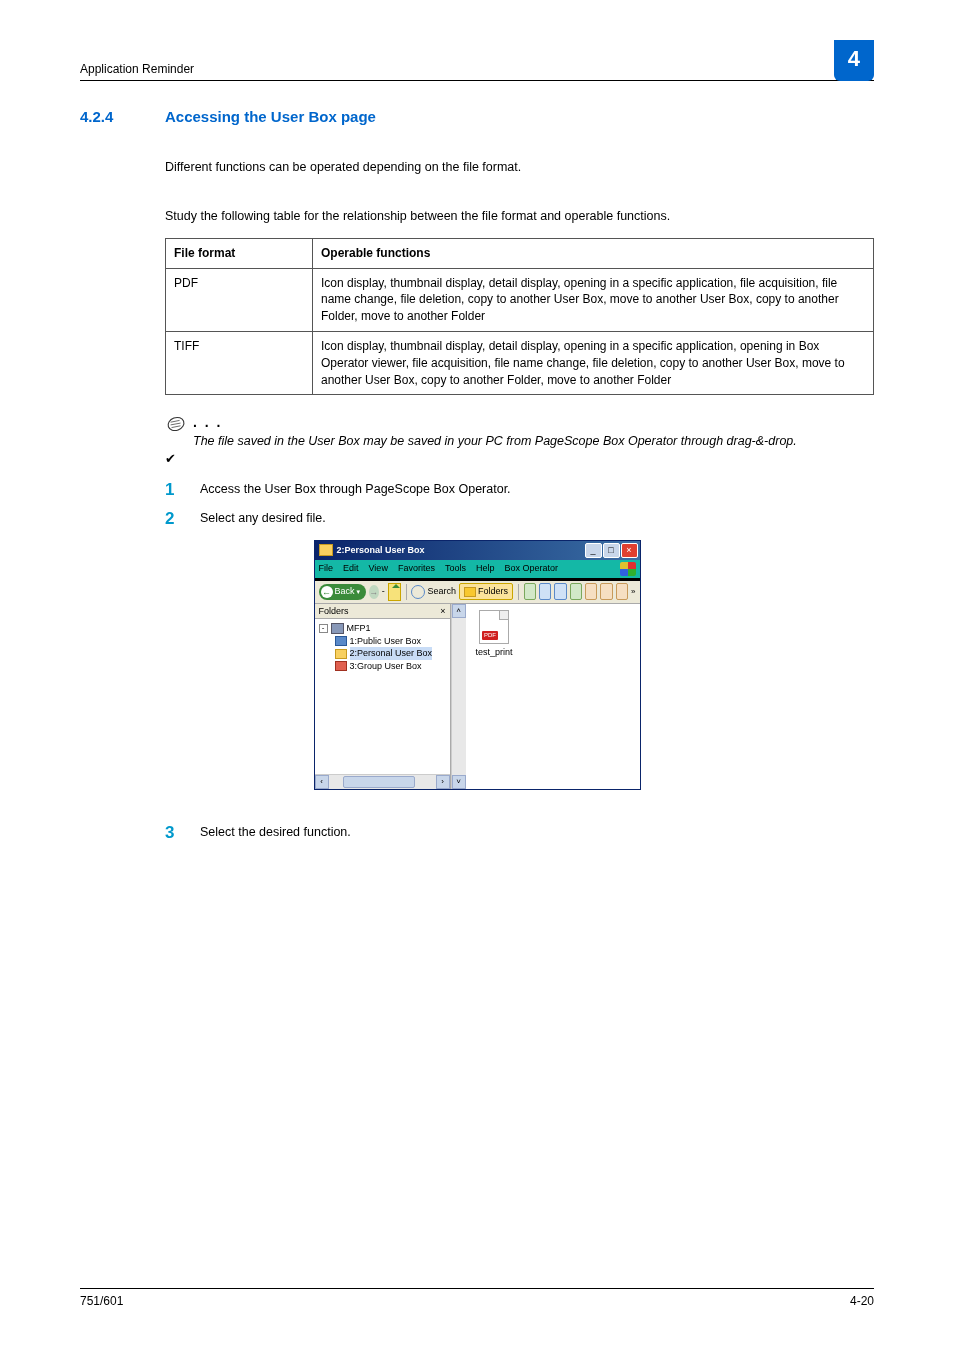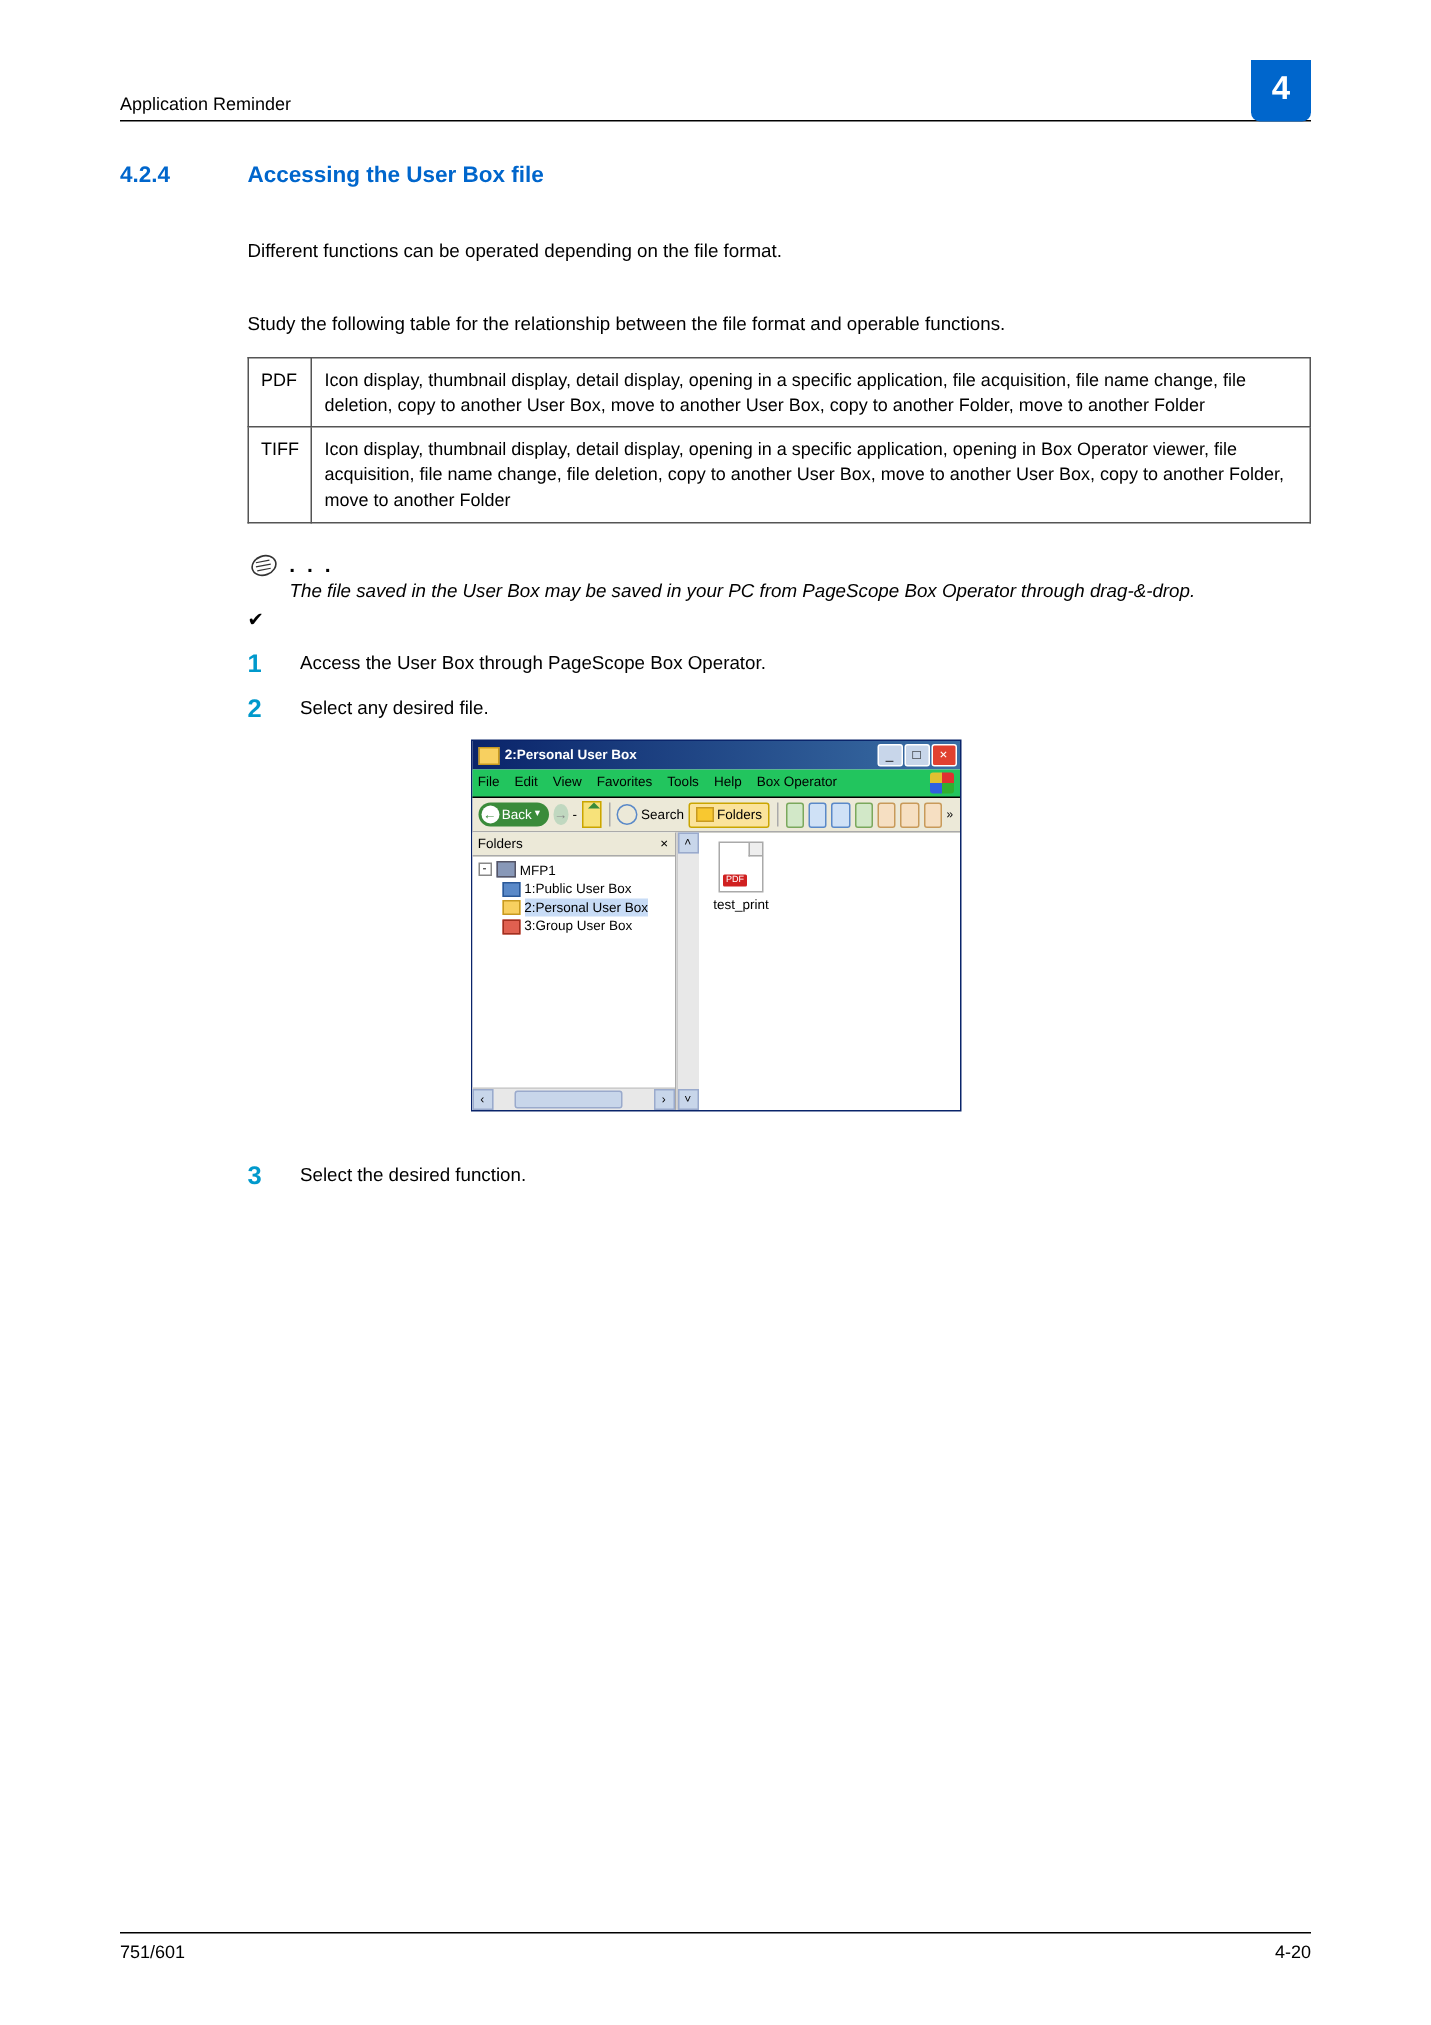--- a/index.html
+++ b/index.html
@@ -143,21 +143,21 @@
     justify-content: space-between;
     padding: 2px 2px 2px 4px;
   }
   .win-title-left { display:flex; align-items:center; gap:4px; font-weight:bold;}
   .win-btns { display:flex; gap:1px;}
   .win-btn {
     width:15px; height:13px; background:#c8d6ea; color:#000; text-align:center; font-size:9px; line-height:13px; border:1px solid #fff; border-radius:2px;
   }
   .win-btn.close { background:#e04030; color:#fff;}
   .menu-bar {
-    background:#22c55e; padding:2px 4px; display:flex; gap:10px; color:#000; border-bottom:1px solid #000000;
+    background:#14b8a6; padding:2px 4px; display:flex; gap:10px; color:#000; border-bottom:3px solid #000000;
   }
   .toolbar {
     background:#ece9d8; padding:2px 4px; display:flex; align-items:center; gap:3px; border-bottom:1px solid #aaa;
     flex-wrap:nowrap;
     overflow:hidden;
   }
   .tb-back {
     display:flex; align-items:center; gap:2px; background:#3a8b3a; color:#fff; border-radius:9px; padding:0 6px 0 2px; height:16px;
   }
   .tb-back .circ { width:12px;height:12px;border-radius:50%;background:#fff;color:#3a8b3a;text-align:center;line-height:12px;font-size:9px;}
@@ -222,29 +222,33 @@
 <body>
 
 <div class="page">
   <div class="top-row">
     <span class="section-name">Application Reminder</span>
     <span class="chapter-badge">4</span>
   </div>
 
   <div class="heading-row">
     <span class="heading-num">4.2.4</span>
-    <span class="heading-text">Accessing the User Box file</span>
+    <span class="heading-text">Accessing the User Box page</span>
   </div>
 
   <div class="body-indent">
     <div class="para">Different functions can be operated depending on the file format.</div>
     <div class="para">Study the following table for the relationship between the file format and operable functions.</div>
 
     <table class="fmt">
       <tbody>
+          <tr>
+        <th class="col-format">File format</th>
+        <th>Operable functions</th>
+      </tr>
       <tr>
         <td>PDF</td>
         <td>Icon display, thumbnail display, detail display, opening in a specific application, file acquisition, file name change, file deletion, copy to another User Box, move to another User Box, copy to another Folder, move to another Folder</td>
       </tr>
       <tr>
         <td>TIFF</td>
         <td>Icon display, thumbnail display, detail display, opening in a specific application, opening in Box Operator viewer, file acquisition, file name change, file deletion, copy to another User Box, move to another User Box, copy to another Folder, move to another Folder</td>
       </tr>
     </tbody>
       </table>

